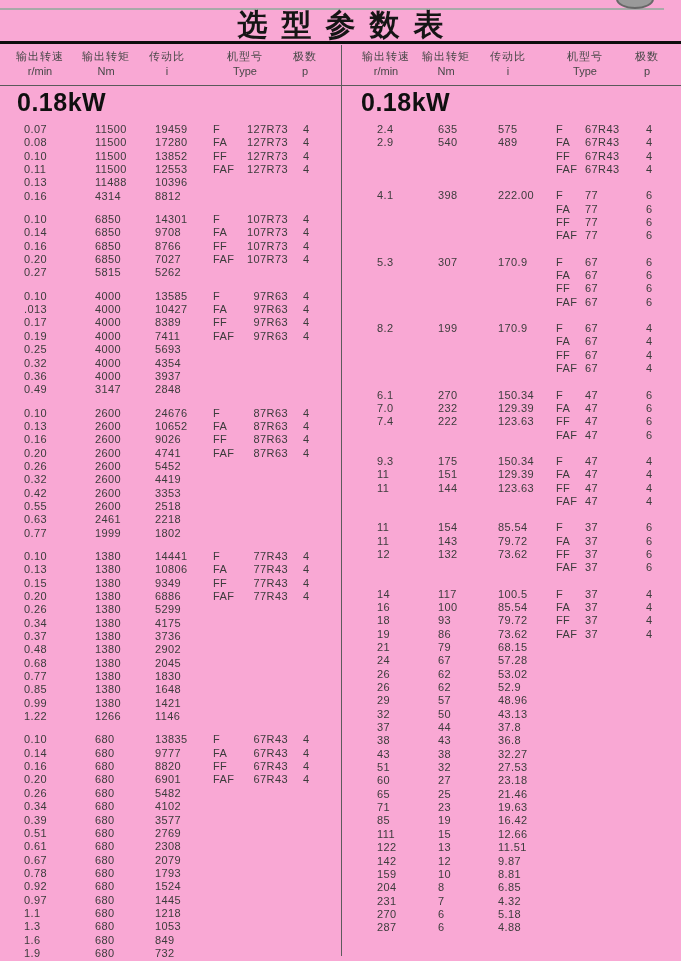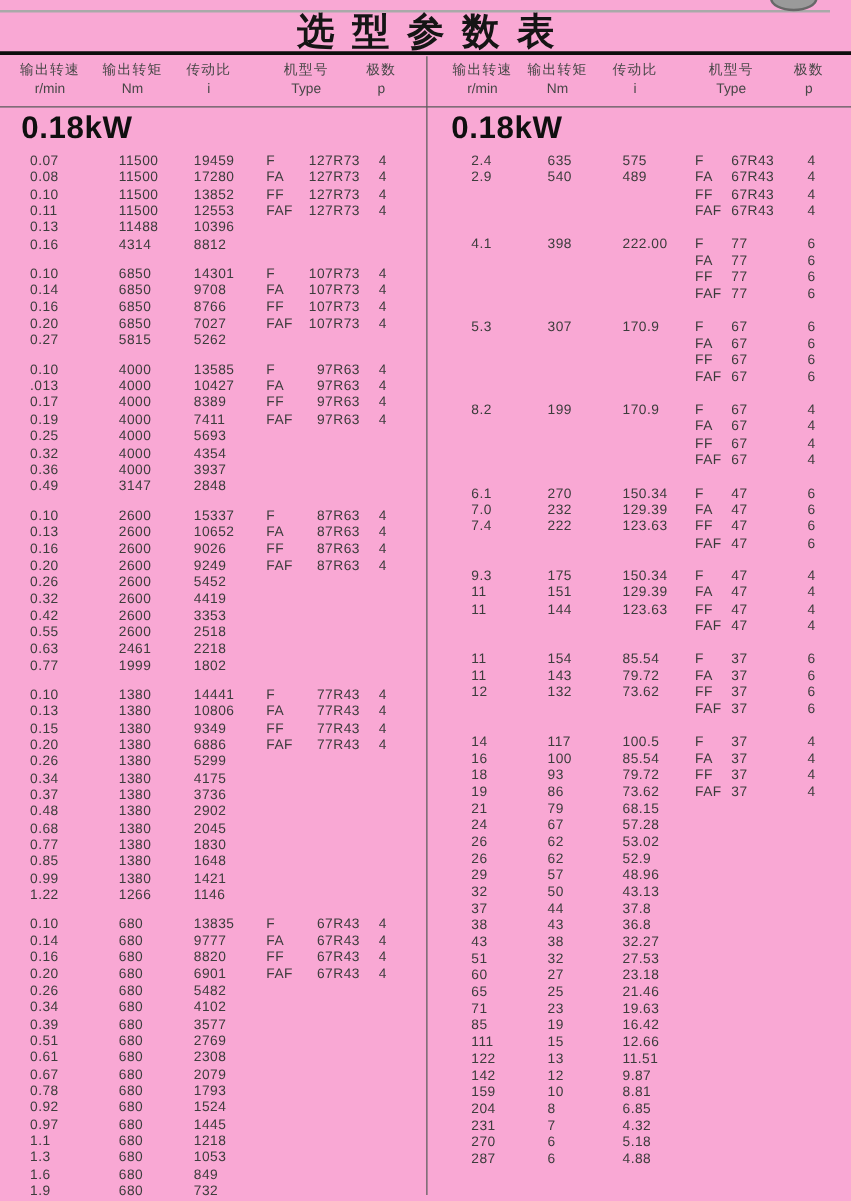--- a/index.html
+++ b/index.html
@@ -310,21 +310,21 @@
           <span class="c-prefix"></span>
           <span class="c-model"></span>
           <span class="c-gap"></span>
           <span class="c-poles"></span>
         </div>
       </div>
       <div class="blk">
         <div class="t-row">
           <span class="c-speed">0.10</span>
           <span class="c-torque">2600</span>
-          <span class="c-ratio">15337</span>
+          <span class="c-ratio">24676</span>
           <span class="c-prefix">F</span>
           <span class="c-model">87R63</span>
           <span class="c-gap"></span>
           <span class="c-poles">4</span>
         </div>
         <div class="t-row">
           <span class="c-speed">0.13</span>
           <span class="c-torque">2600</span>
           <span class="c-ratio">10652</span>
           <span class="c-prefix">FA</span>
@@ -337,21 +337,21 @@
           <span class="c-torque">2600</span>
           <span class="c-ratio">9026</span>
           <span class="c-prefix">FF</span>
           <span class="c-model">87R63</span>
           <span class="c-gap"></span>
           <span class="c-poles">4</span>
         </div>
         <div class="t-row">
           <span class="c-speed">0.20</span>
           <span class="c-torque">2600</span>
-          <span class="c-ratio">9249</span>
+          <span class="c-ratio">4741</span>
           <span class="c-prefix">FAF</span>
           <span class="c-model">87R63</span>
           <span class="c-gap"></span>
           <span class="c-poles">4</span>
         </div>
         <div class="t-row">
           <span class="c-speed">0.26</span>
           <span class="c-torque">2600</span>
           <span class="c-ratio">5452</span>
           <span class="c-prefix"></span>

